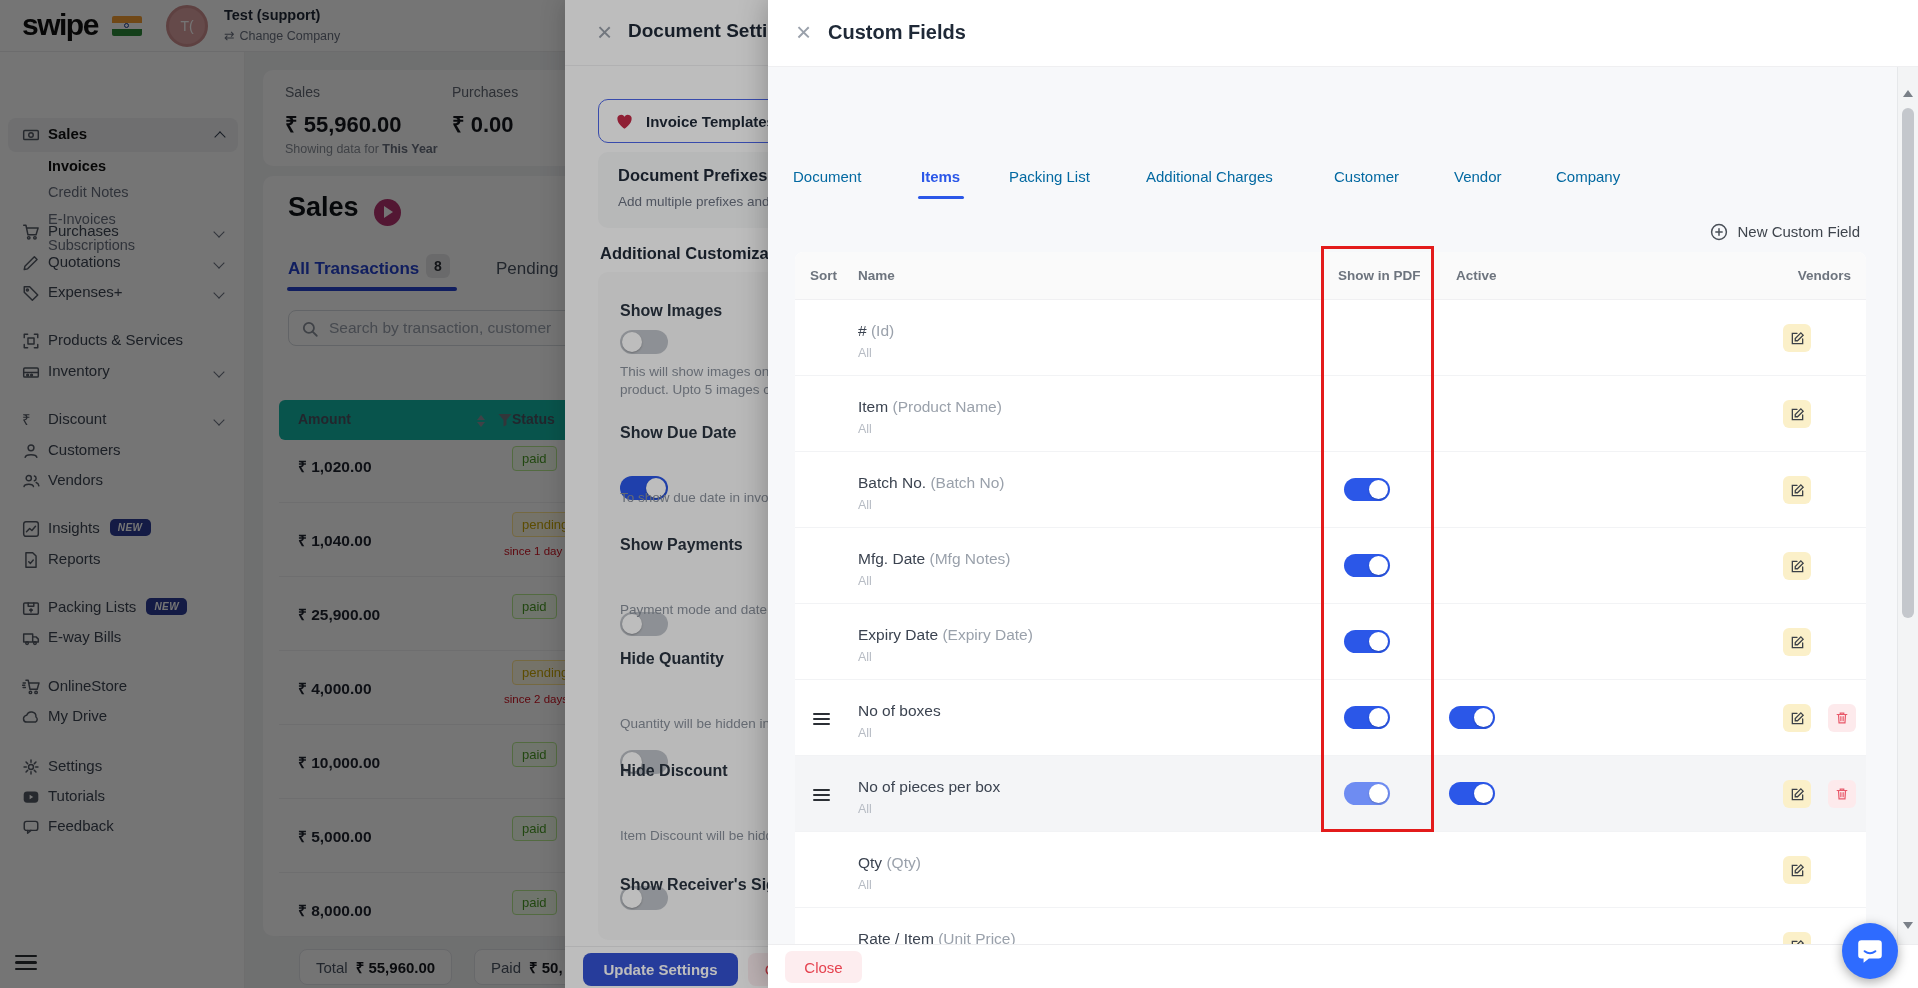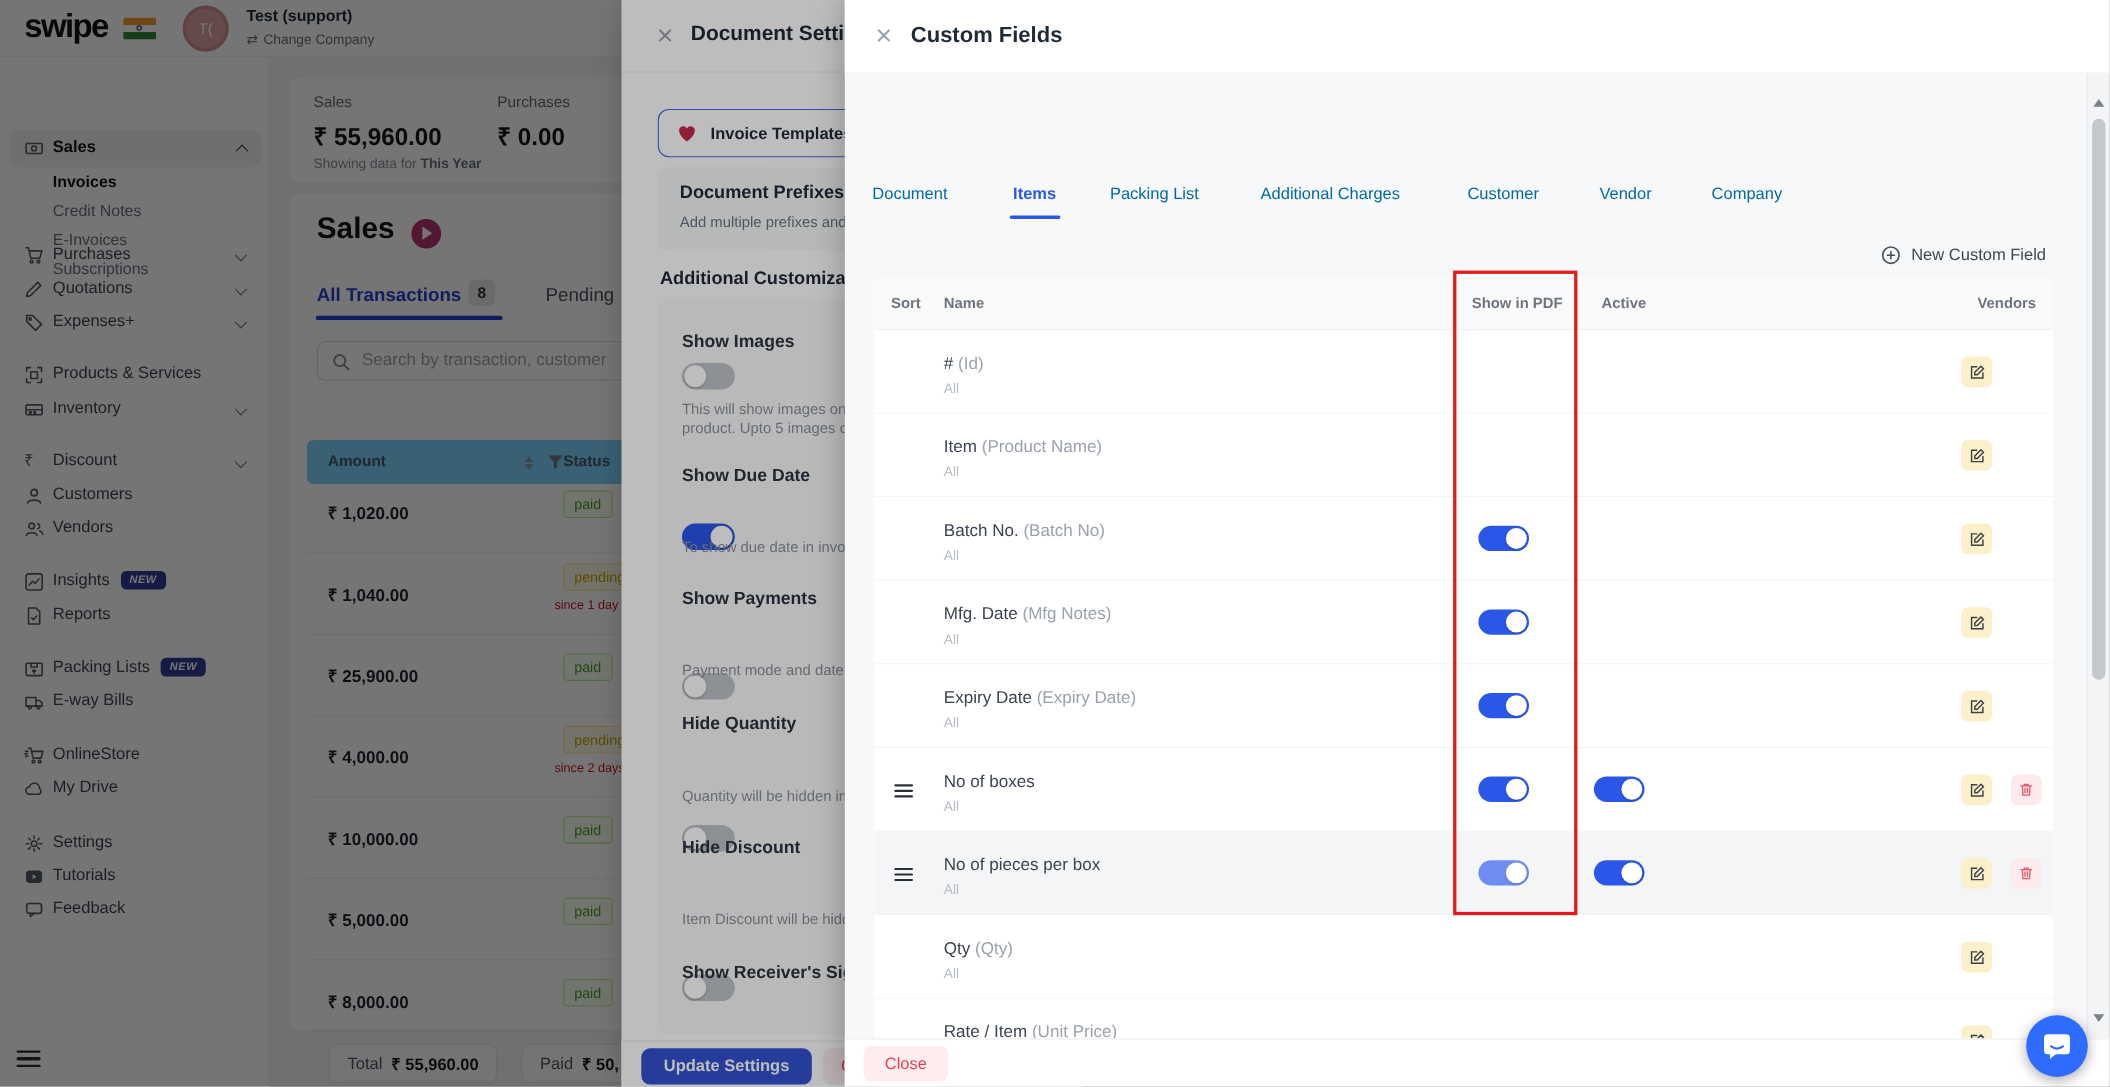--- a/index.html
+++ b/index.html
@@ -41,21 +41,21 @@
   .salesttl{position:absolute;left:288px;top:192px;font-size:27px;font-weight:800;color:#101318;}
   .playbtn{position:absolute;left:374px;top:199px;width:27px;height:27px;border-radius:50%;background:#b53370;}
   .playbtn:after{content:"";position:absolute;left:10px;top:7px;border-left:9px solid #fff;border-top:6px solid transparent;border-bottom:6px solid transparent;}
   .tab-active{position:absolute;left:288px;top:259px;font-size:17px;font-weight:700;color:#2643cf;}
   .tab-badge{position:absolute;left:426px;top:254px;background:#e9e9eb;border-radius:6px;padding:4px 8px;font-size:14px;font-weight:700;color:#2b2f36;}
   .tab-underline{position:absolute;left:287px;top:287px;width:170px;height:3.5px;background:#2643cf;border-radius:2px;}
   .tab-pending{position:absolute;left:496px;top:259px;font-size:17px;color:#4b5563;}
   .searchbox{position:absolute;left:288px;top:310px;width:285px;height:36px;border:1.5px solid #d7dbe1;border-radius:8px;background:#fff;}
   .searchbox svg{position:absolute;left:12px;top:9px;}
   .searchbox .ph{position:absolute;left:40px;top:8px;font-size:15.5px;color:#9ca3af;white-space:nowrap;}
-  .thead{position:absolute;left:279px;top:400px;width:300px;height:40px;background:#7dd3fc;border-radius:6px;}
+  .thead{position:absolute;left:279px;top:400px;width:300px;height:40px;background:#14b8a6;border-radius:6px;}
   .thead .h1{position:absolute;left:19px;top:11px;font-size:14px;font-weight:600;color:#4b5563;}
   .thead .h2{position:absolute;left:233px;top:11px;font-size:14px;font-weight:600;color:#4b5563;}
   .sortic{position:absolute;left:198px;top:13px;}
   .sortic div{width:0;height:0;border-left:4px solid transparent;border-right:4px solid transparent;margin:2px 0;}
   .sortic .u{border-bottom:5px solid #8b919b;} .sortic .d{border-top:5px solid #8b919b;}
   .funnel{position:absolute;left:218px;top:12px;}
   .drow .amt{position:absolute;left:298px;font-size:15.5px;font-weight:600;color:#1f2430;white-space:nowrap;}
   .badge{position:absolute;left:512px;font-size:13px;padding:4px 9px;border-radius:4px;border:1px solid;white-space:nowrap;}
   .badge.paid{background:#f6ffed;border-color:#b7eb8f;color:#4a9c27;}
   .badge.pending{background:#fffbe6;border-color:#ffe58f;color:#c9a606;}

